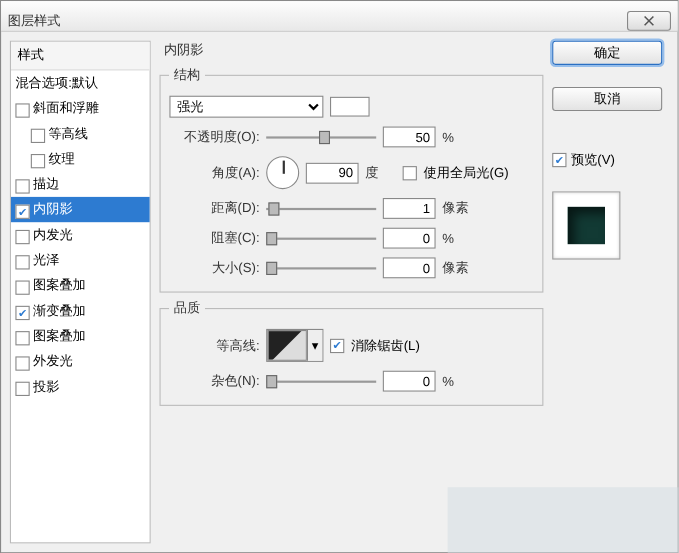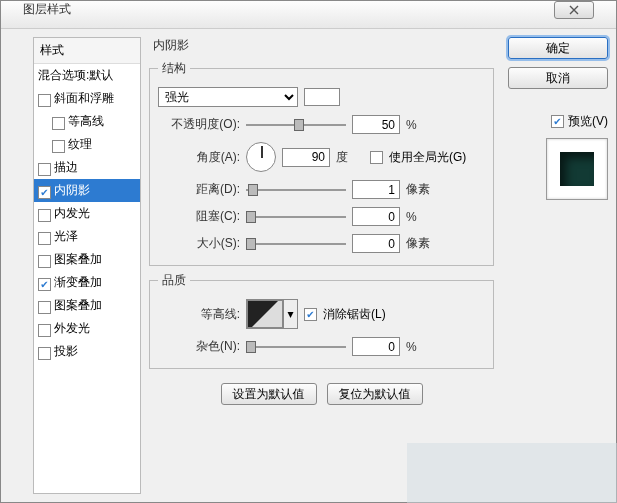--- a/index.html
+++ b/index.html
@@ -1,23 +1,23 @@
 <!DOCTYPE html>
 <html><head>
 <meta charset="utf-8">
 <style>
 * { box-sizing: border-box; margin: 0; padding: 0; font-family: "Microsoft YaHei", sans-serif; font-size: 12px; }
 body { background: #f0f0f0; width: 617px; height: 503px; }
 .dialog { width: 617px; height: 503px; background: #f0f0f0; border: 1px solid #888; display: flex; flex-direction: column; }
-.titlebar { height: 28px; background: linear-gradient(#fdfdfd,#e8e8e8); border-bottom: 1px solid #ccc; display: flex; align-items: flex-start; padding: 0 22px; position: relative; }
+.titlebar { height: 28px; background: linear-gradient(#fdfdfd,#e8e8e8); border-bottom: 1px solid #ccc; display: flex; align-items: flex-end; padding: 0 6px; position: relative; }
 .titlebar .title { flex: 1; color: #333; }
 .close-btn { width: 40px; height: 18px; border: 1px solid #888; border-radius: 3px; background: linear-gradient(#f8f8f8,#ddd); display: flex; align-items: center; justify-content: center; cursor: default; }
 .close-btn svg { width: 12px; height: 10px; }
 .body { flex: 1; display: flex; padding: 8px; gap: 8px; }
-.sidebar { width: 108px; border: 1px solid #bbb; background: #fff; display: flex; flex-direction: column; margin-left: 24px; }
+.sidebar { width: 128px; border: 1px solid #bbb; background: #fff; display: flex; flex-direction: column; }
 .sidebar .hdr { padding: 4px 6px; background: #f5f5f5; border-bottom: 1px solid #ddd; }
 .sidebar .item { padding: 3px 6px 3px 4px; display: flex; align-items: flex-end; gap: 3px; cursor: default; }
 .sidebar .item.sel { background: #2d7bd1; color: #fff; }
 .sidebar .item.sub { padding-left: 18px; }
 .chk { width: 13px; height: 13px; border: 1px solid #888; background: #fff; display: inline-flex; align-items: center; justify-content: center; font-size: 10px; color: #2d7bd1; }
 .chk.on::after { content: "✔"; }
 .main { flex: 1; display: flex; flex-direction: column; gap: 6px; }
 .section-title { padding: 0 4px; color: #333; }
 fieldset { border: 1px solid #bbb; padding: 10px 8px 12px 8px; }
 legend { padding: 0 4px; color: #333; }
@@ -30,21 +30,21 @@
 .slider .thumb { position: absolute; top: 1px; width: 10px; height: 12px; background: #bbb; border: 1px solid #666; }
 input.num { width: 48px; height: 19px; border: 1px solid #888; background: #fff; text-align: right; padding: 0 4px; }
 .unit { width: 28px; color: #333; }
 .angle-dial { width: 30px; height: 30px; border: 1px solid #888; border-radius: 50%; background: #fff; position: relative; }
 .angle-dial .hand { position: absolute; width: 2px; height: 12px; background: #333; left: 14px; top: 3px; transform-origin: bottom; }
 .contour { width: 36px; height: 28px; border: 1px solid #888; background: linear-gradient(135deg,#222 49%, #ddd 51%); display:inline-block; }
 .contour-wrap { display:flex; align-items:center; border:1px solid #888; }
 .contour-dd { width:14px; height:28px; border-left:1px solid #888; display:flex;align-items:center;justify-content:center; background:#eee;}
 .btn-row { display: flex; gap: 10px; justify-content: center; margin-top: 8px; }
 .btn { min-width: 96px; height: 22px; border: 1px solid #888; background: linear-gradient(#fdfdfd,#e3e3e3); display: flex; align-items: center; justify-content: center; cursor: default; border-radius: 3px; }
-.right { width: 106px; display: flex; flex-direction: column; gap: 8px; align-items: flex-end; }
+.right { width: 106px; display: flex; flex-direction: column; gap: 20px; align-items: flex-start; }
 .right .btn { width: 100px; }
 .right .btn.primary { border: 1px solid #2a6fc2; box-shadow: 0 0 0 2px rgba(60,140,230,.5); }
 .prev-chk { display:flex; align-items:center; gap:4px; margin-top:16px;}
 .preview-box { width: 62px; height: 62px; border: 1px solid #999; background: #fff; display:flex; align-items:center; justify-content:center; box-shadow: inset 0 0 3px rgba(0,0,0,.2); }
 .preview-inner { width: 34px; height: 34px; background: #123a34; box-shadow: inset 6px 6px 10px rgba(0,0,0,.6); }
 .watermark { position:absolute; right:0; bottom:0; width:210px; height:60px; background: rgba(210,220,225,.5); }
 </style>
 </head>
 <body>
 
@@ -197,28 +197,20 @@
           <label class="lbl">杂色(N):</label>
           <div class="slider">
               <div class="track"></div>
               <div class="thumb" style="left:0"></div>
             </div>
           <input class="num" value="0" style="">
           <span class="unit">%</span>
         </div>
       </fieldset>
 
-      <div class="btn-row">
-        <div class="btn">
-            <span>设置为默认值</span>
-          </div>
-        <div class="btn">
-            <span>复位为默认值</span>
-          </div>
-      </div>
     </div>
 
     <div class="right">
       <div class="btn primary">
           <span>确定</span>
         </div>
       <div class="btn">
           <span>取消</span>
         </div>
       <div class="prev-chk">

